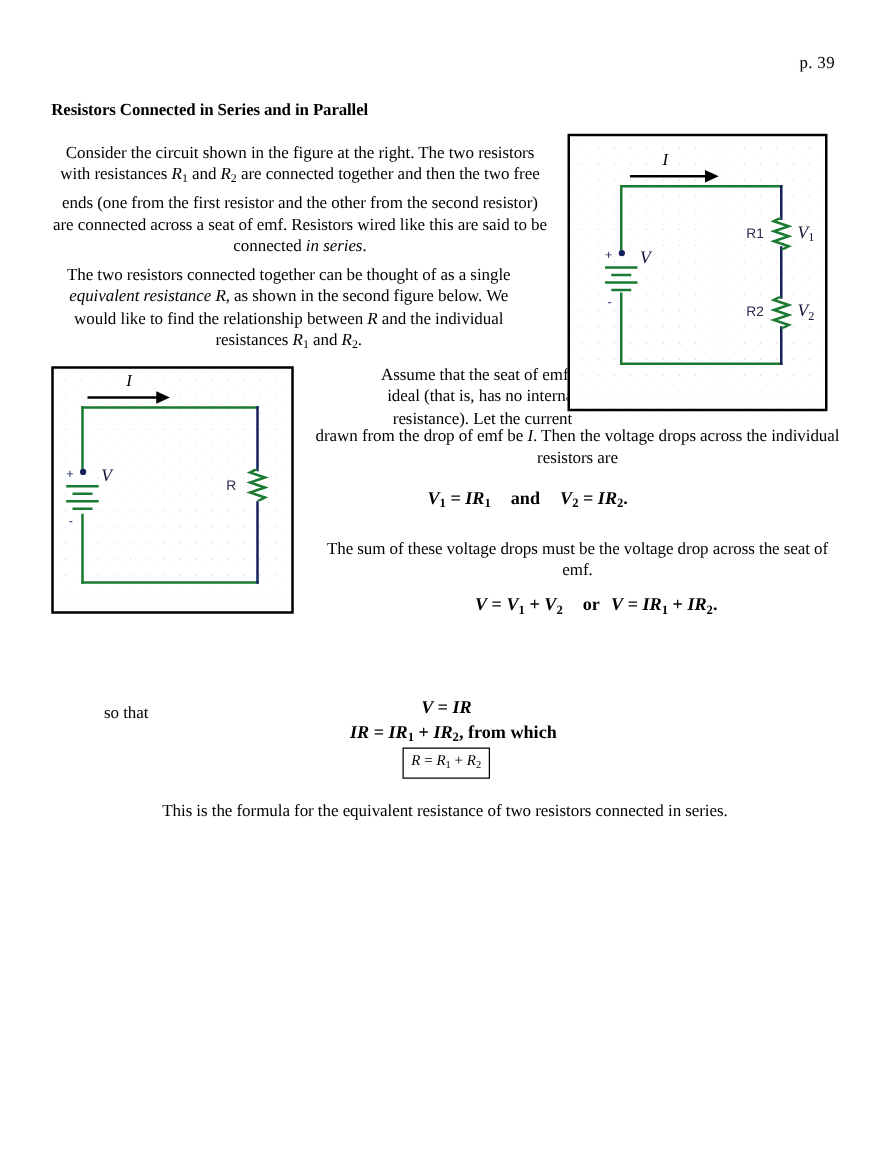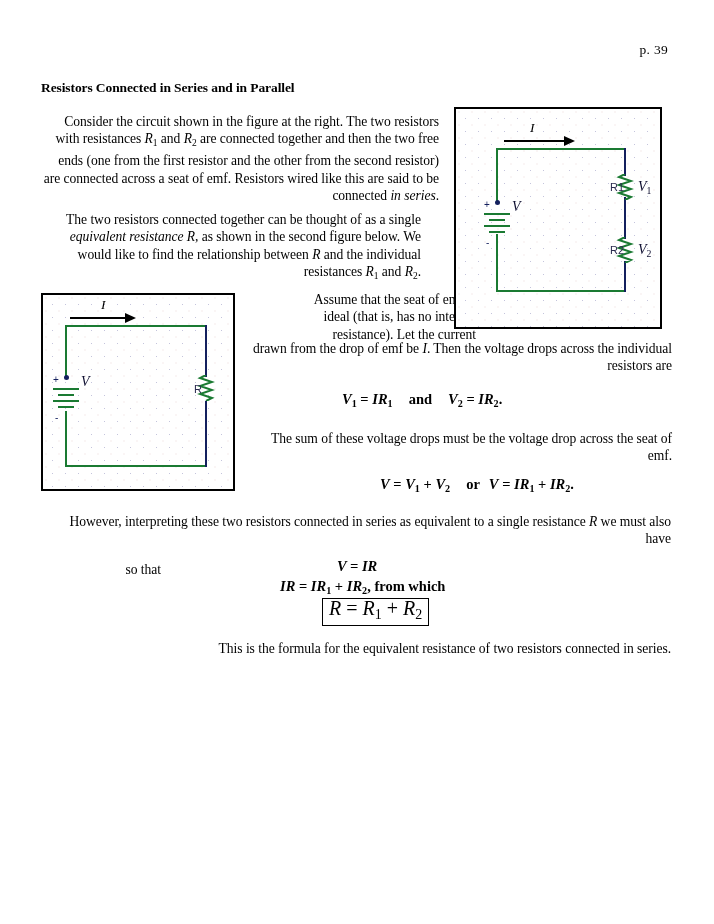--- a/index.html
+++ b/index.html
@@ -33,21 +33,21 @@
     left: 41px;
     top: 80px;
     font-size: 13.5px;
     font-weight: bold;
     letter-spacing: -0.1px;
   }
   .para {
     position: absolute;
     font-size: 13.6px;
     line-height: 17.4px;
-    text-align: right;
+    text-align: center;
     letter-spacing: -0.05px;
   }
   .p1 { left: 41px; top: 113px;  width: 398px; }
   .p2 { left: 41px; top: 211px;  width: 380px; }
   .p3 { left: 252px; top: 291px; width: 180px; margin-left: 44px; }
   .p3b{ left: 252px; top: 340px; width: 420px; }
   .p4 { left: 252px; top: 430px; width: 420px; }
   .p5 { left: 41px;  top: 513px; width: 630px; }
   .p6 { left: 41px;  top: 561px; width: 120px; }
   .p7 { left: 41px;  top: 640px; width: 630px; }
@@ -70,21 +70,21 @@
   .eq1 { left: 342px; top: 391px; }
   .eq2 { left: 380px; top: 476px; text-align: right; }
   .eq3 { left: 337px; top: 558px; }
   .eq4 { left: 280px; top: 578px; }
   .eqbox {
     position: absolute;
     left: 322px;
     top: 598px;
     border: 1px solid #000;
     padding: 1px 6px 2px 6px;
-    font-size: 20px;
+    font-size: 12px;
     white-space: nowrap;
     line-height: 16px;
   }
   .sp { display: inline-block; width: 9px; }
   .sp2 { display: inline-block; width: 16px; }
 
   
   .figure {
     position: absolute;
     box-sizing: border-box;
@@ -108,21 +108,20 @@
 
   .res {
     position: absolute;
   }
   .lbl {
     position: absolute;
     font-size: 11px;
     font-family: "Liberation Sans", sans-serif;
     color: #2b2b4f;
     white-space: nowrap;
-    margin-left: 13px;
   }
   .lbl-v {
     position: absolute;
     font-size: 14px;
     font-style: italic;
     color: #111133;
     white-space: nowrap;
     font-family: "Liberation Serif", serif;
   }
   .lbl-i {
@@ -187,23 +186,20 @@
   <div class="eq eq1">
     <span class="var"><span>V</span><sub>1</sub></span><span> = </span><span class="var"><span>IR</span><sub>1</sub></span><span class="sp2"></span><span>and</span><span class="sp2"></span><span class="var"><span>V</span><sub>2</sub></span><span> = </span><span class="var"><span>IR</span><sub>2</sub></span><span>.</span>
   </div>
 
   <div class="para p4">The sum of these voltage drops must be the voltage drop across the seat of emf.</div>
 
   <div class="eq eq2">
     <span class="var">V</span><span> = </span><span class="var"><span>V</span><sub>1</sub></span><span> + </span><span class="var"><span>V</span><sub>2</sub></span><span class="sp2"></span><span>or</span><span class="sp"></span><span class="var">V</span><span> = </span><span class="var"><span>IR</span><sub>1</sub></span><span> + </span><span class="var"><span>IR</span><sub>2</sub></span><span>.</span>
   </div>
 
-  <div class="para p5">
-    <span>However, interpreting these two resistors connected in series as equivalent to a single resistance </span><span class="var">R</span><span> we must also have</span>
-  </div>
 
   <div class="eq eq3">
     <span class="var">V = IR</span>
   </div>
 
   <div class="para p6">so that</div>
 
   <div class="eq eq4">
     <span class="var">IR</span><span> = </span><span class="var"><span>IR</span><sub>1</sub></span><span> + </span><span class="var"><span>IR</span><sub>2</sub></span><span>,  from which</span>
   </div>

